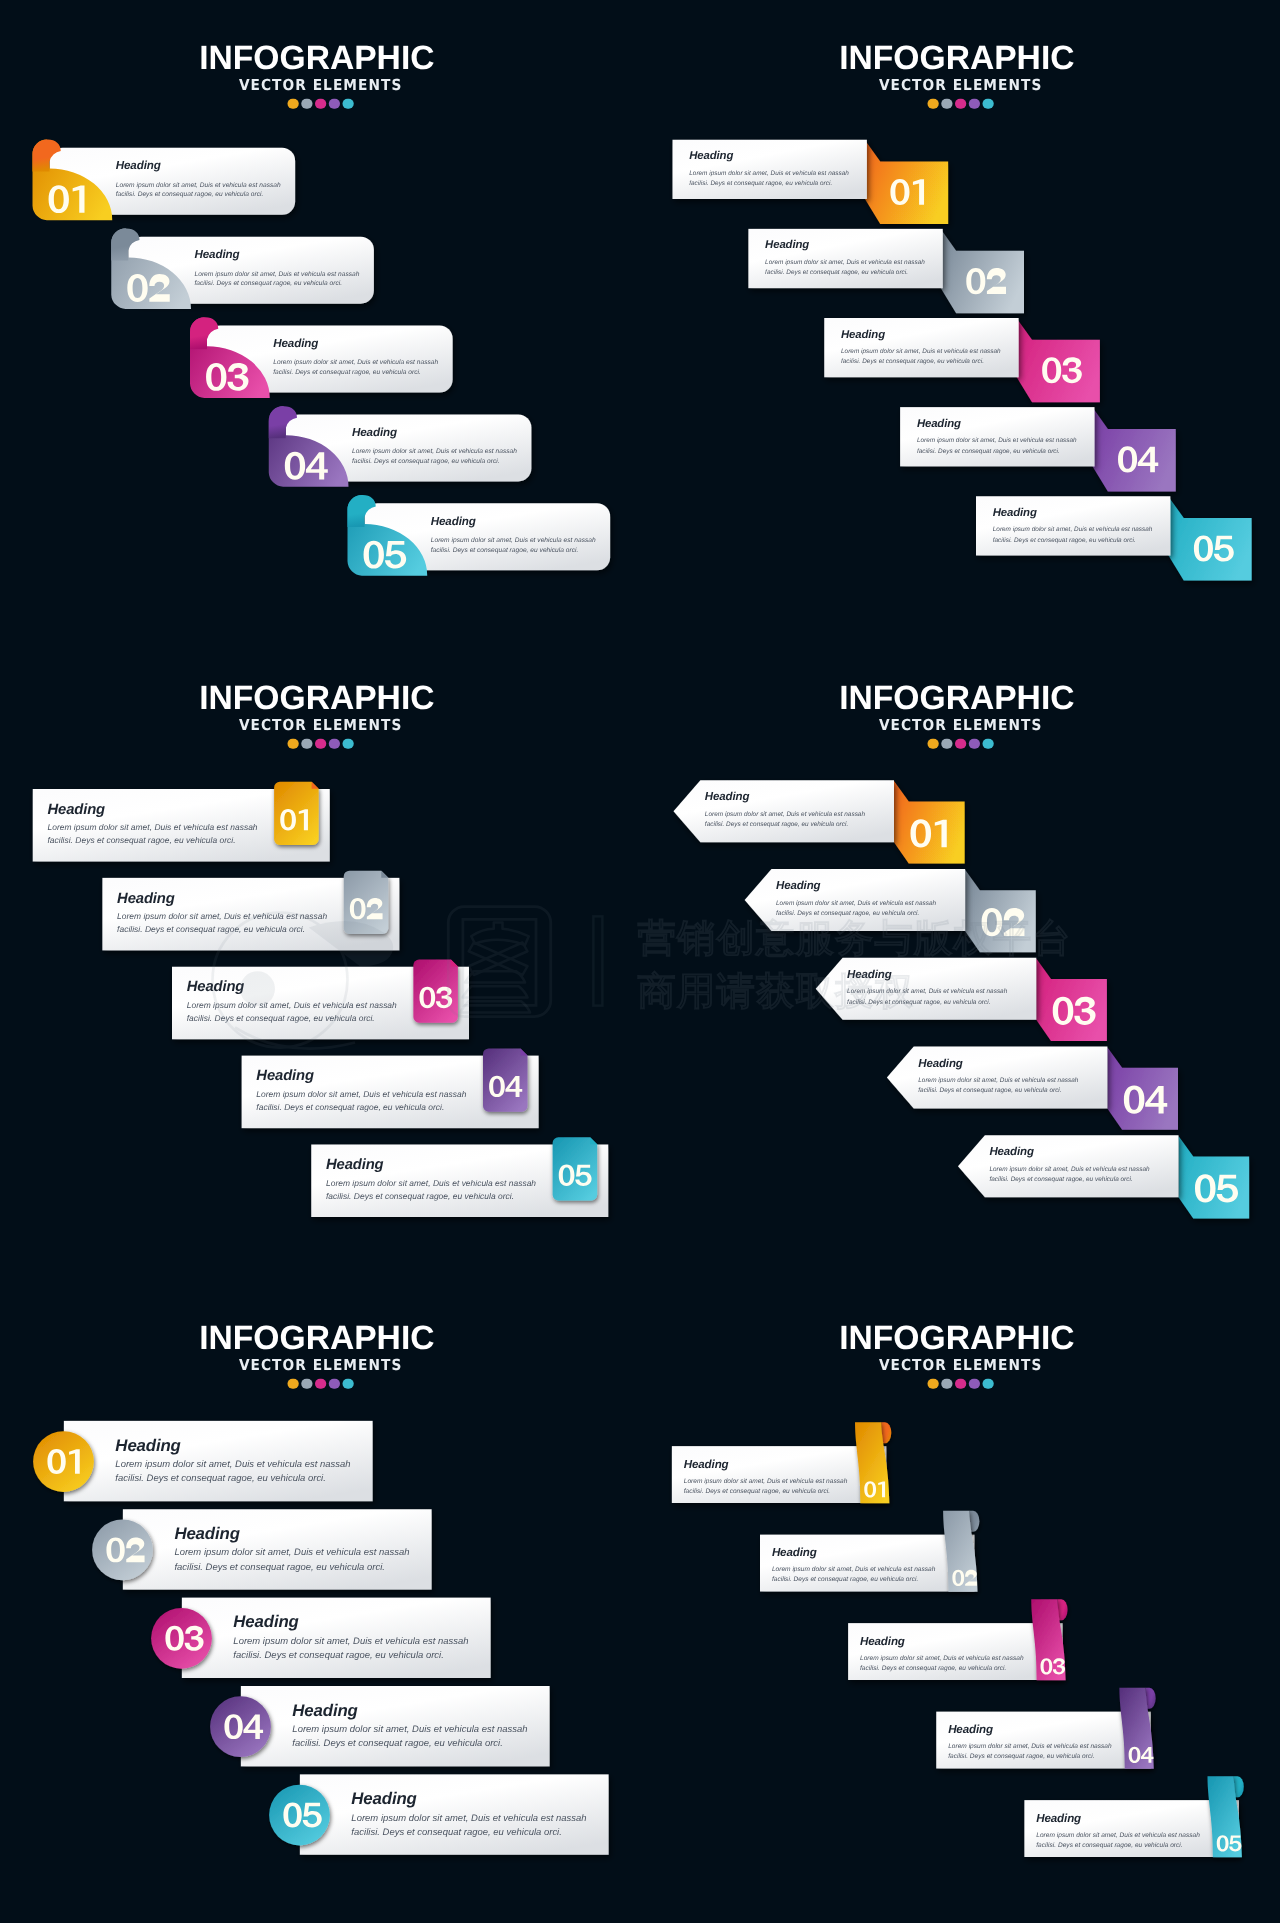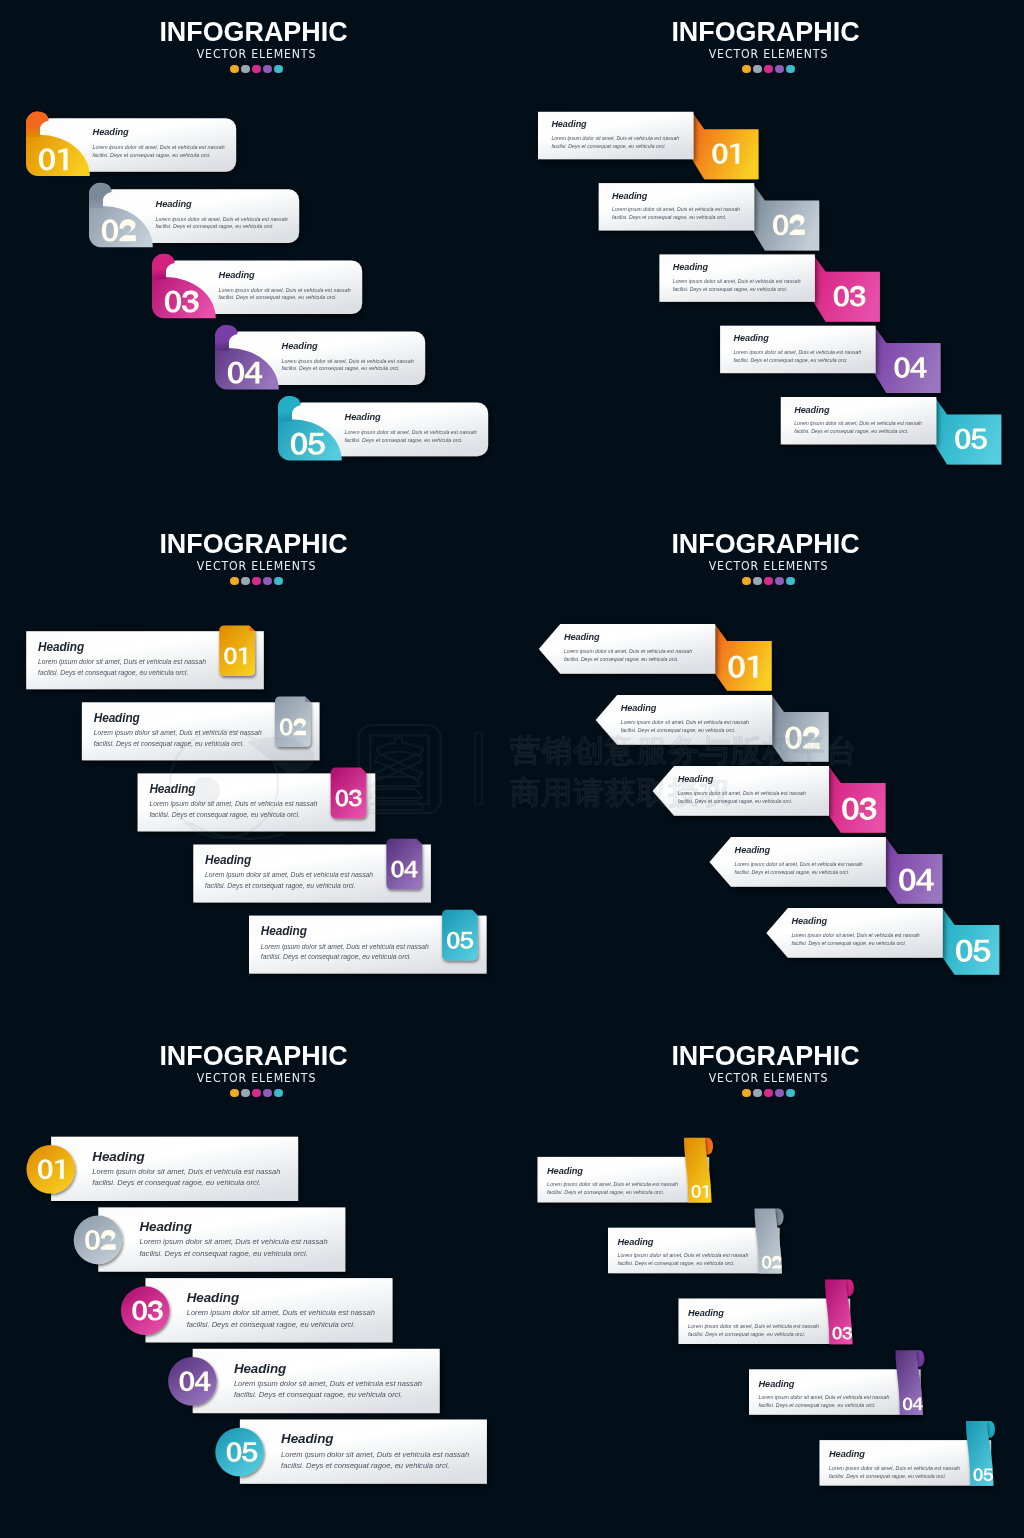--- a/index.html
+++ b/index.html
@@ -1,22 +1,22 @@
 <!DOCTYPE html>
 <html><head>
 <meta charset="utf-8">
 <title>INFOGRAPHIC VECTOR ELEMENTS</title>
 <style>
   html,body{margin:0;padding:0;}
   body{width:1024px;height:1538px;background:#020e18;font-family:"Liberation Sans",sans-serif;overflow:hidden;}
   .page{position:relative;width:1024px;height:1538px;background:#020e18;overflow:hidden;}
   .panel{position:absolute;width:512px;height:512px;}
-  .hdr{position:absolute;left:0;top:21px;width:507px;text-align:center;}
+  .hdr{position:absolute;left:0;top:35px;width:507px;text-align:center;}
   .hdr .t1{font-size:26.9px;font-weight:700;color:#fff;line-height:22px;letter-spacing:0px;padding-left:0px;}
-  .hdr .t2{font-size:12.2px;font-weight:400;color:#e8edf2;letter-spacing:0.85px;line-height:9px;margin-top:7px;padding-left:6px;font-family:"DejaVu Sans Condensed","DejaVu Sans",sans-serif;}
+  .hdr .t2{font-size:12.2px;font-weight:700;color:#e8edf2;letter-spacing:0.85px;line-height:9px;margin-top:7px;padding-left:6px;font-family:"DejaVu Sans Condensed","DejaVu Sans",sans-serif;}
   .dots{margin-top:5.5px;display:flex;justify-content:center;gap:2.4px;padding-left:6px;}
   .dots i{display:block;width:8.6px;height:8.6px;border-radius:50%;}
   svg{display:block;position:absolute;left:0;top:0;overflow:visible;}
   .ht{font-style:italic;font-weight:700;fill:#1d2530;letter-spacing:-0.1px;}
   .bt{font-style:italic;font-weight:400;fill:#4a5360;letter-spacing:0.02px;}
   .wm-layer{position:absolute;left:0;top:0;width:1024px;height:1538px;pointer-events:none;}
 </style>
 </head>
 <body>
 

